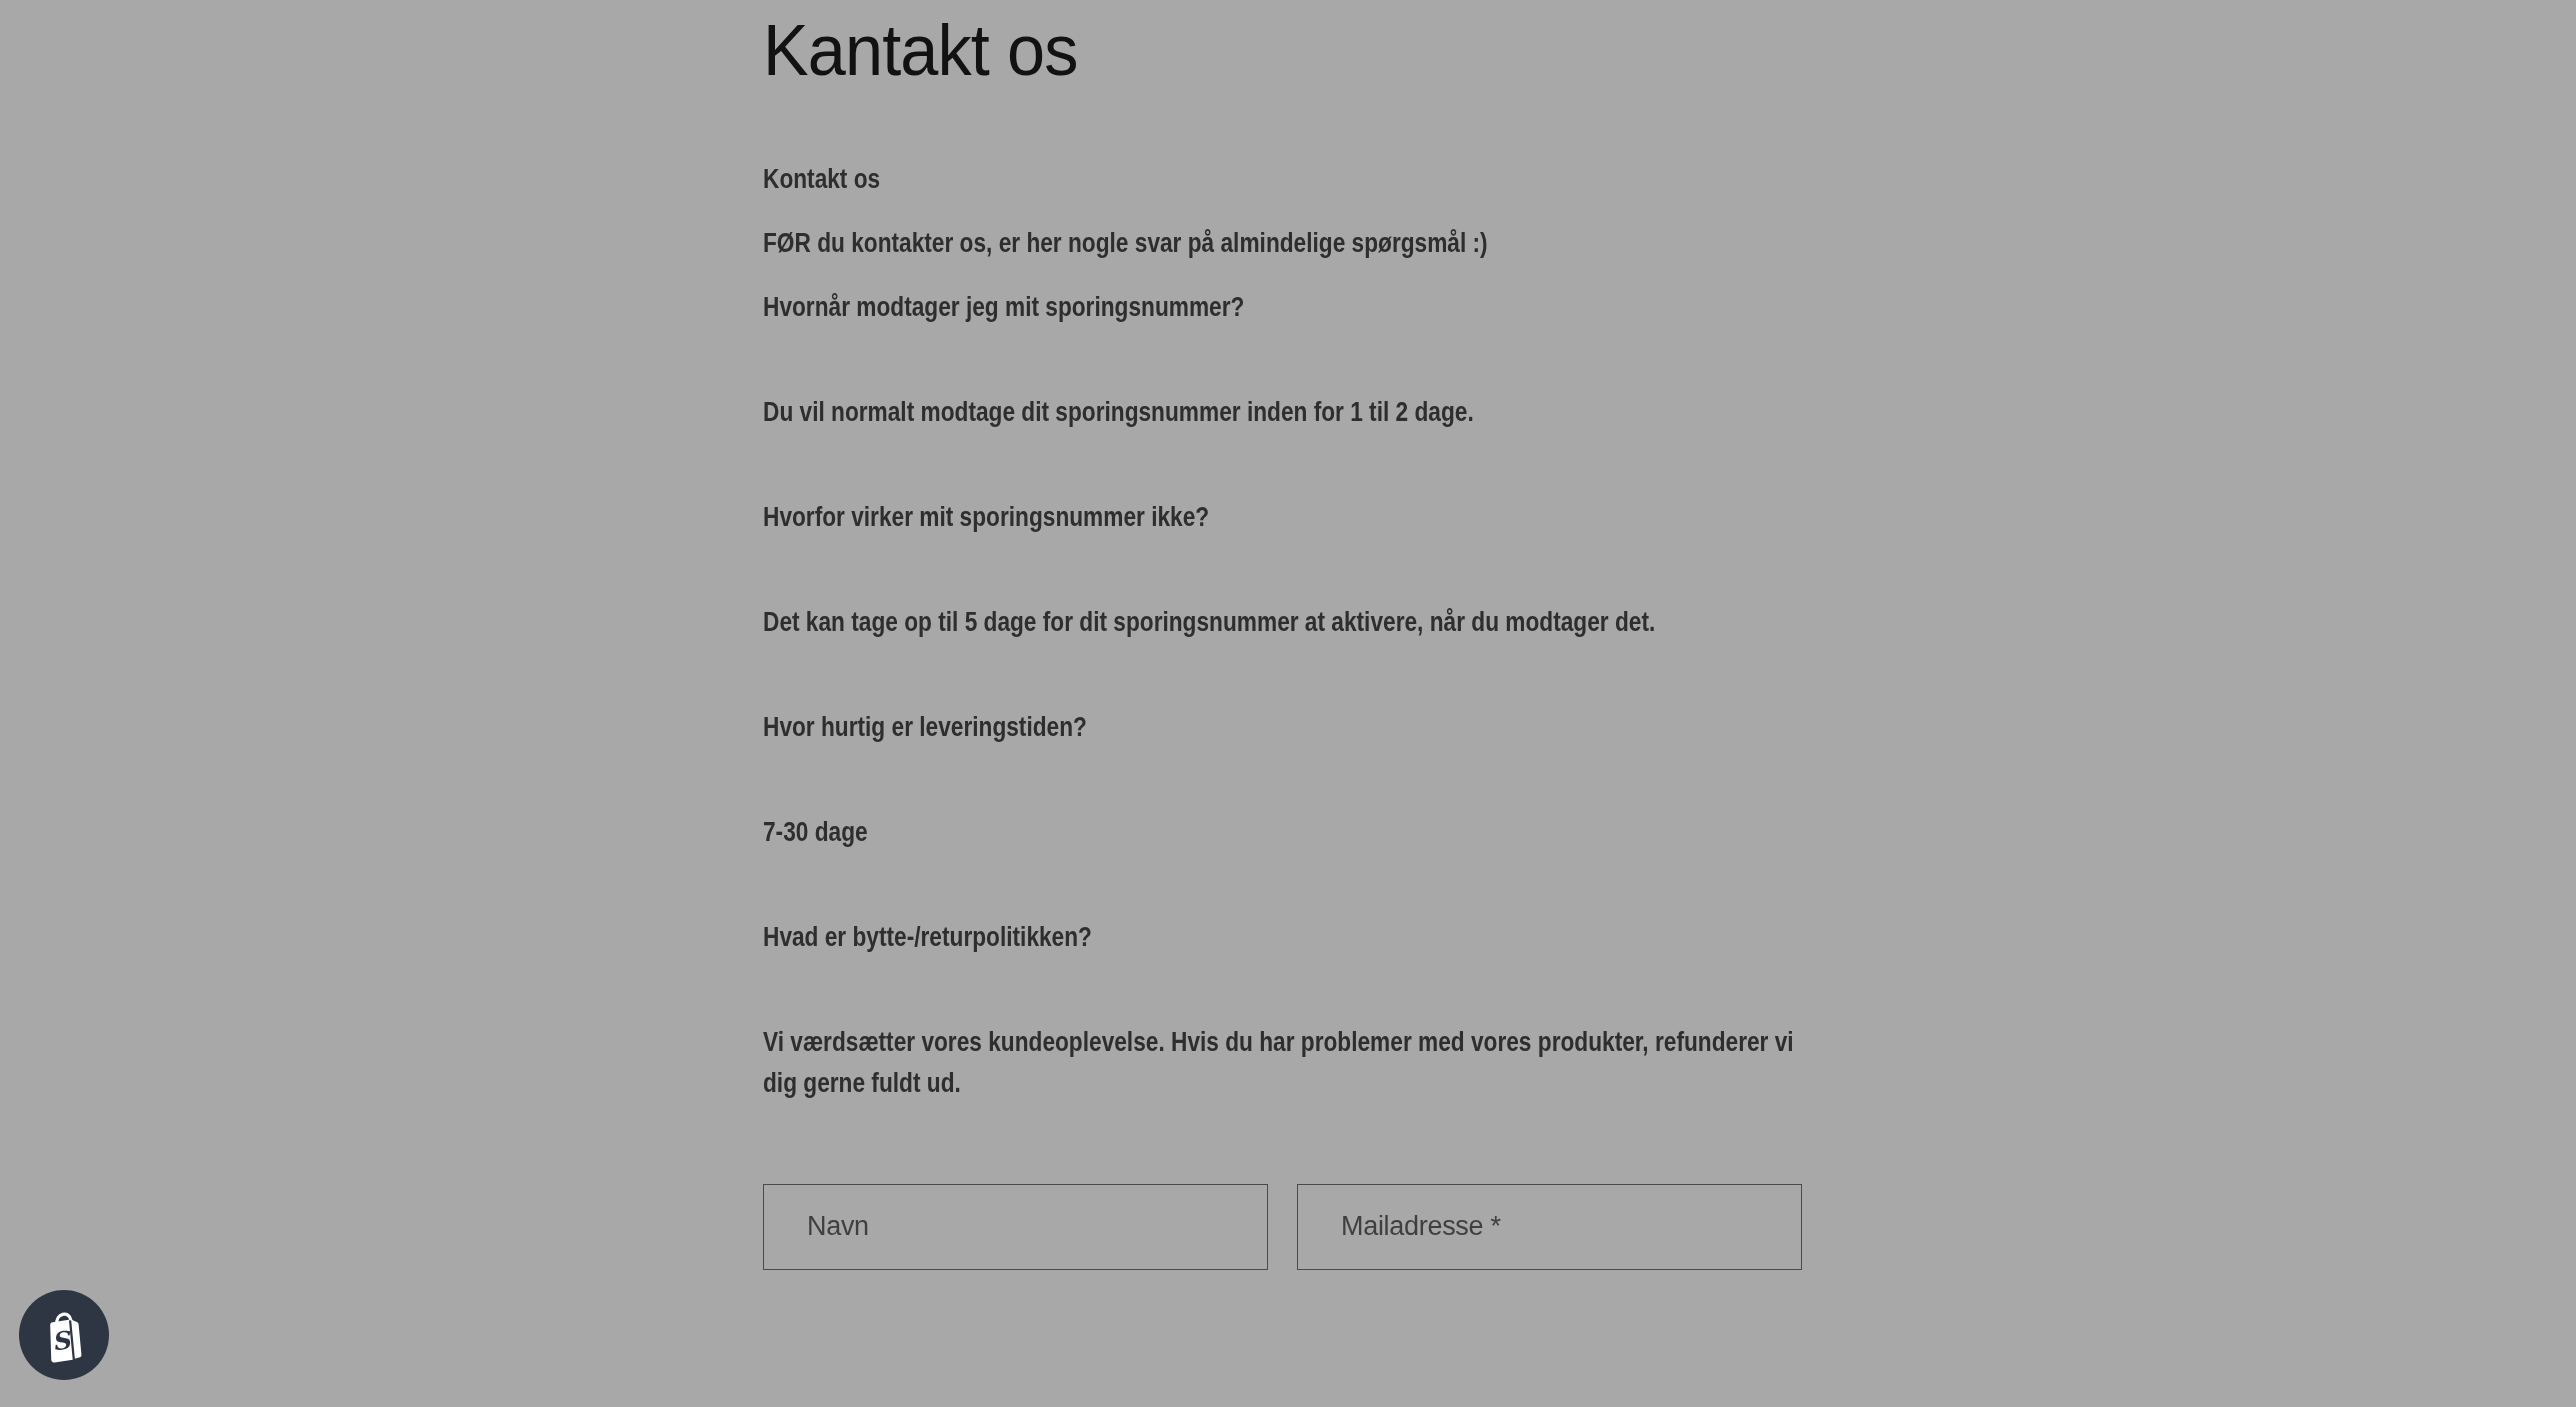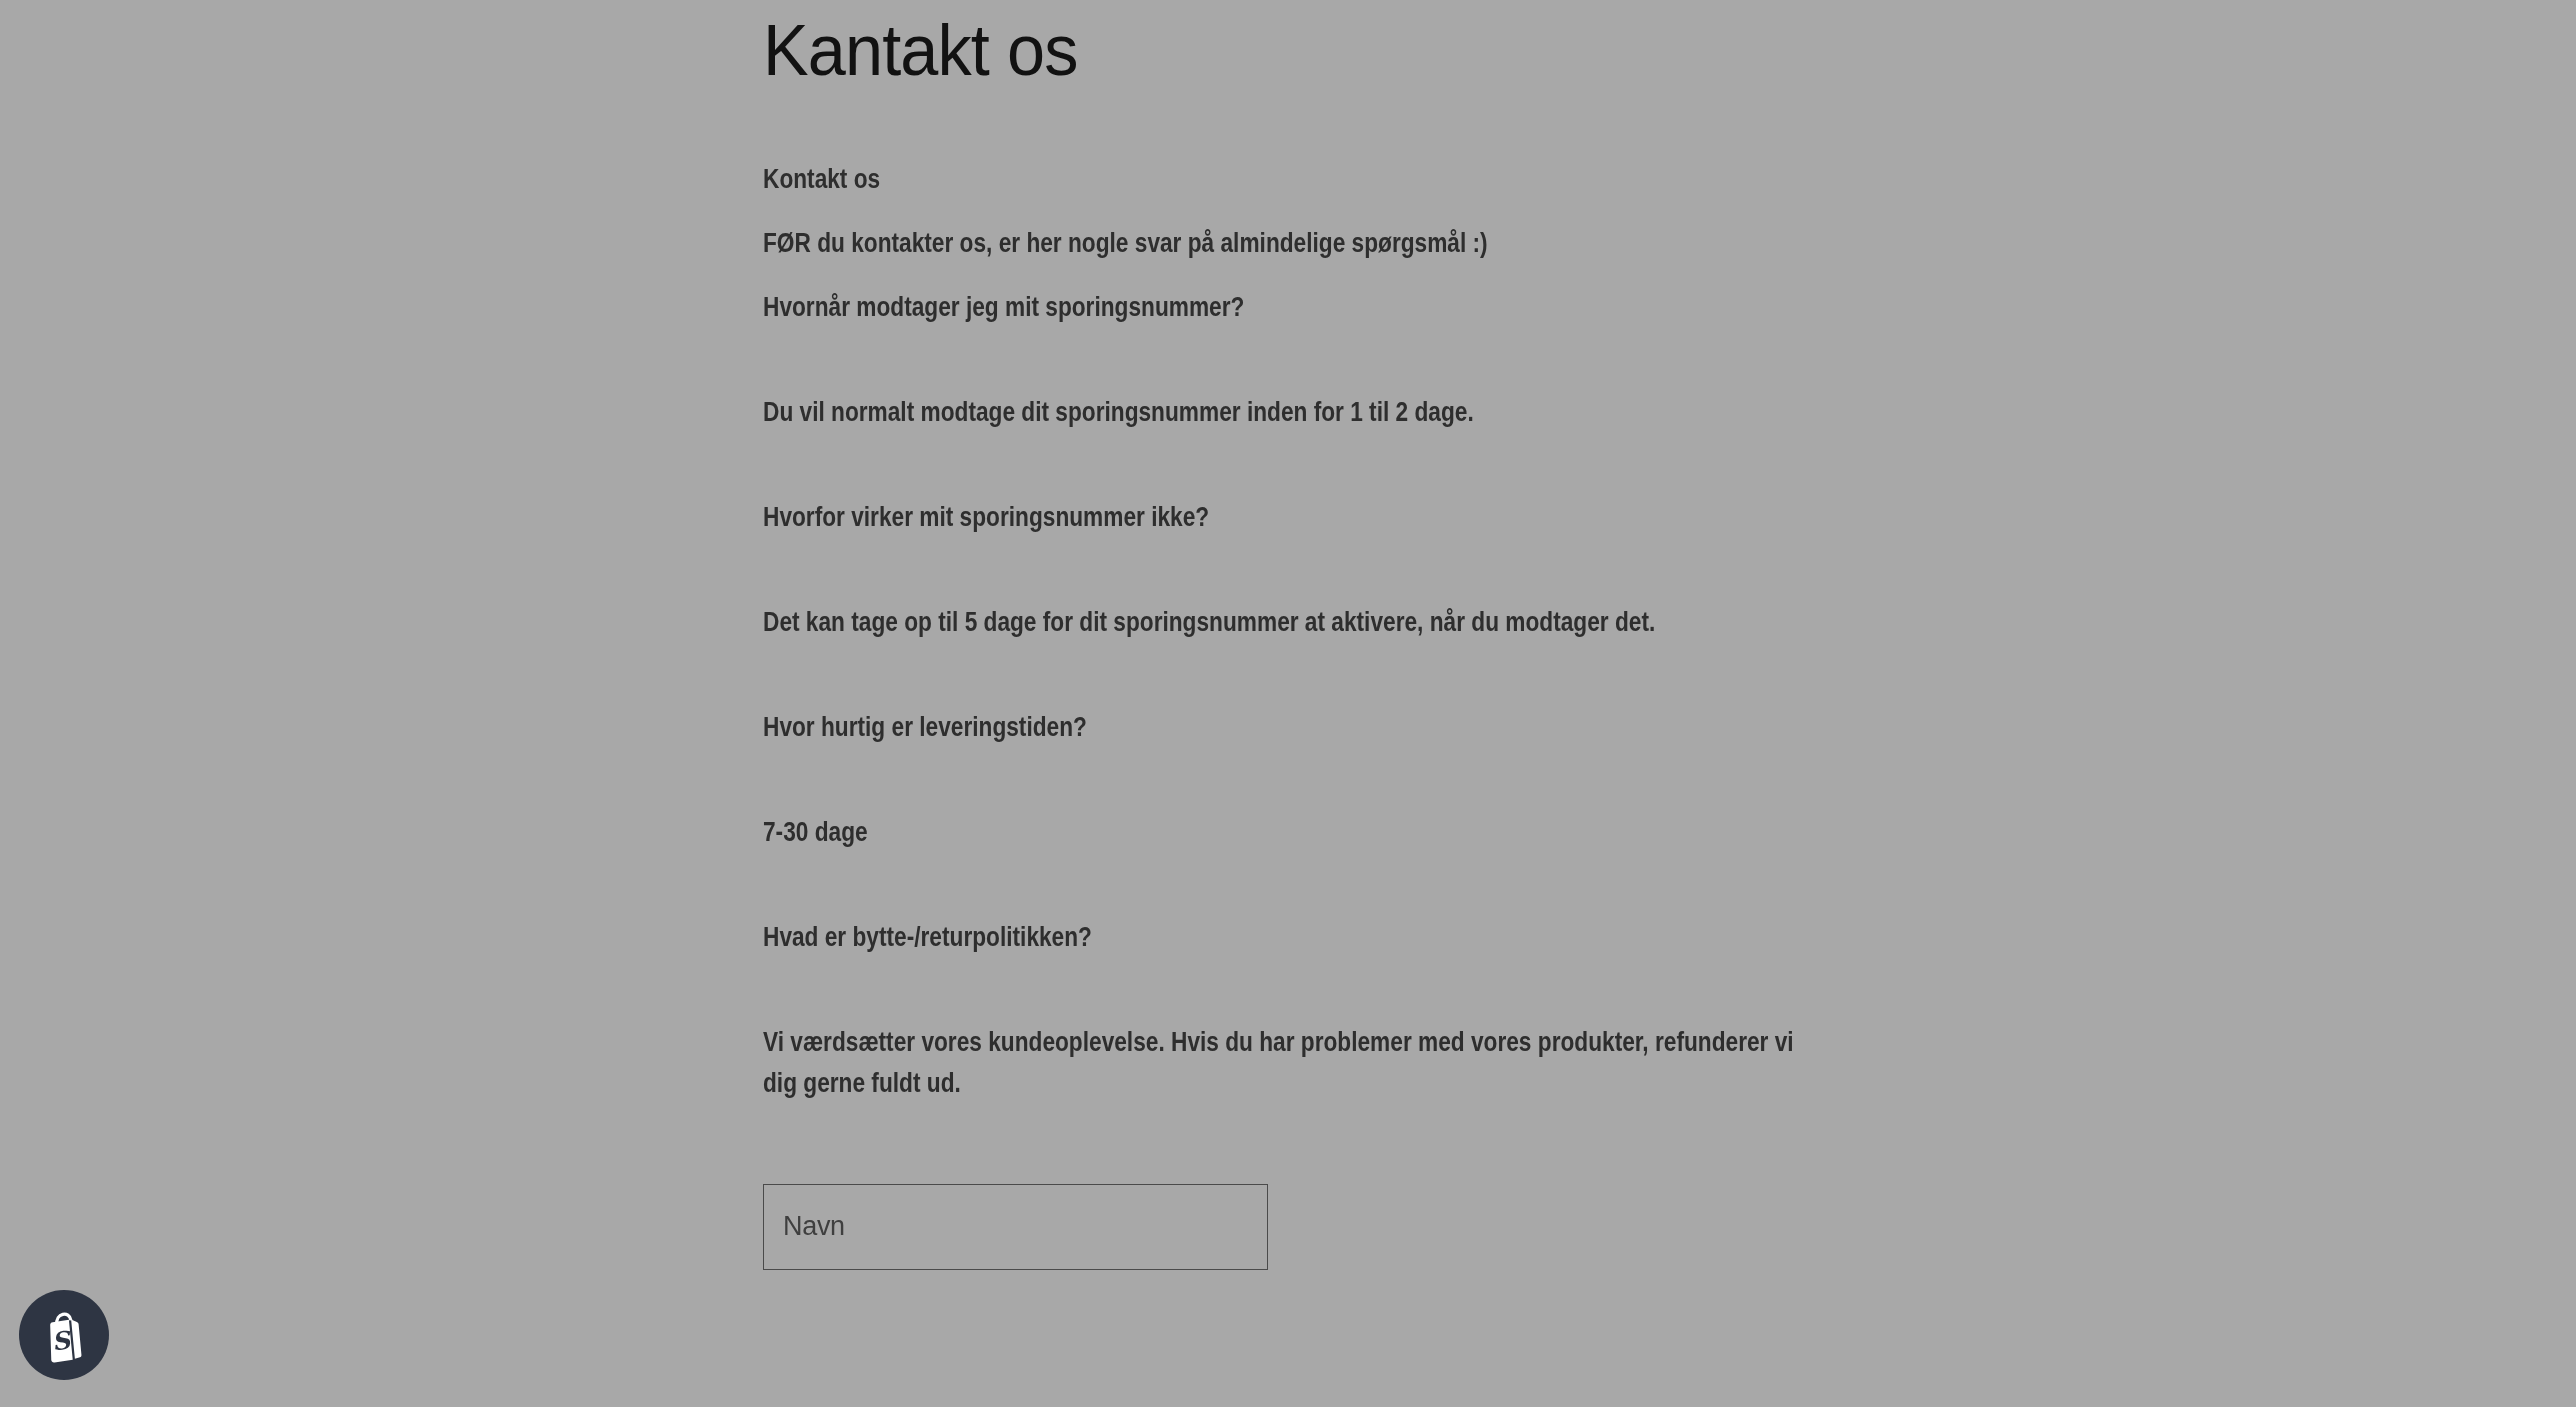--- a/index.html
+++ b/index.html
@@ -53,21 +53,21 @@
     display: grid;
     grid-template-columns: 1fr 1fr;
     column-gap: 29px;
   }
   .contact-form input {
     height: 86px;
     width: 100%;
     background: transparent;
     border: 1.8px solid #4a4a4a;
     border-radius: 0;
-    padding: 0 19px;
+    padding: 0 43px;
     font-family: "Liberation Sans", sans-serif;
     font-size: 27px;
     color: #3a3a3a;
     letter-spacing: -0.3px;
     outline: none;
   }
   .contact-form input::placeholder {
     color: #3f3f3f;
     opacity: 1;
   }
@@ -103,20 +103,21 @@
     <p class="line gap">Det kan tage op til 5 dage for dit sporingsnummer at aktivere, når du modtager det.</p>
     <p class="line gap">Hvor hurtig er leveringstiden?</p>
     <p class="line gap">7-30 dage</p>
     <p class="line gap">Hvad er bytte-/returpolitikken?</p>
     <p class="line gap">Vi værdsætter vores kundeoplevelse. Hvis du har problemer med vores produkter, refunderer vi</p>
     <p class="line cont">dig gerne fuldt ud.</p>
   </section>
 
   <div class="contact-form">
     <input type="text" placeholder="Navn" style="">
+    <input type="email" placeholder="Mailadresse *" style="">
   </div>
 
 </main>
 
 <div class="chat-launcher">
   <svg width="50" height="57" viewBox="0 0 56 64">
 
     <path d="M20 20 C18.2 6.5 34.2 3.8 35.8 15" fill="none" stroke="#ffffff" stroke-width="3.6"></path>
 
     <path d="M12.5 20.5 C12.3 18.6 13.4 17.3 15.3 17 L33.5 14.2 L37.8 59.2 L17.4 62.4 C15.4 62.7 13.9 61.6 13.7 59.6 Z" fill="#ffffff"></path>

